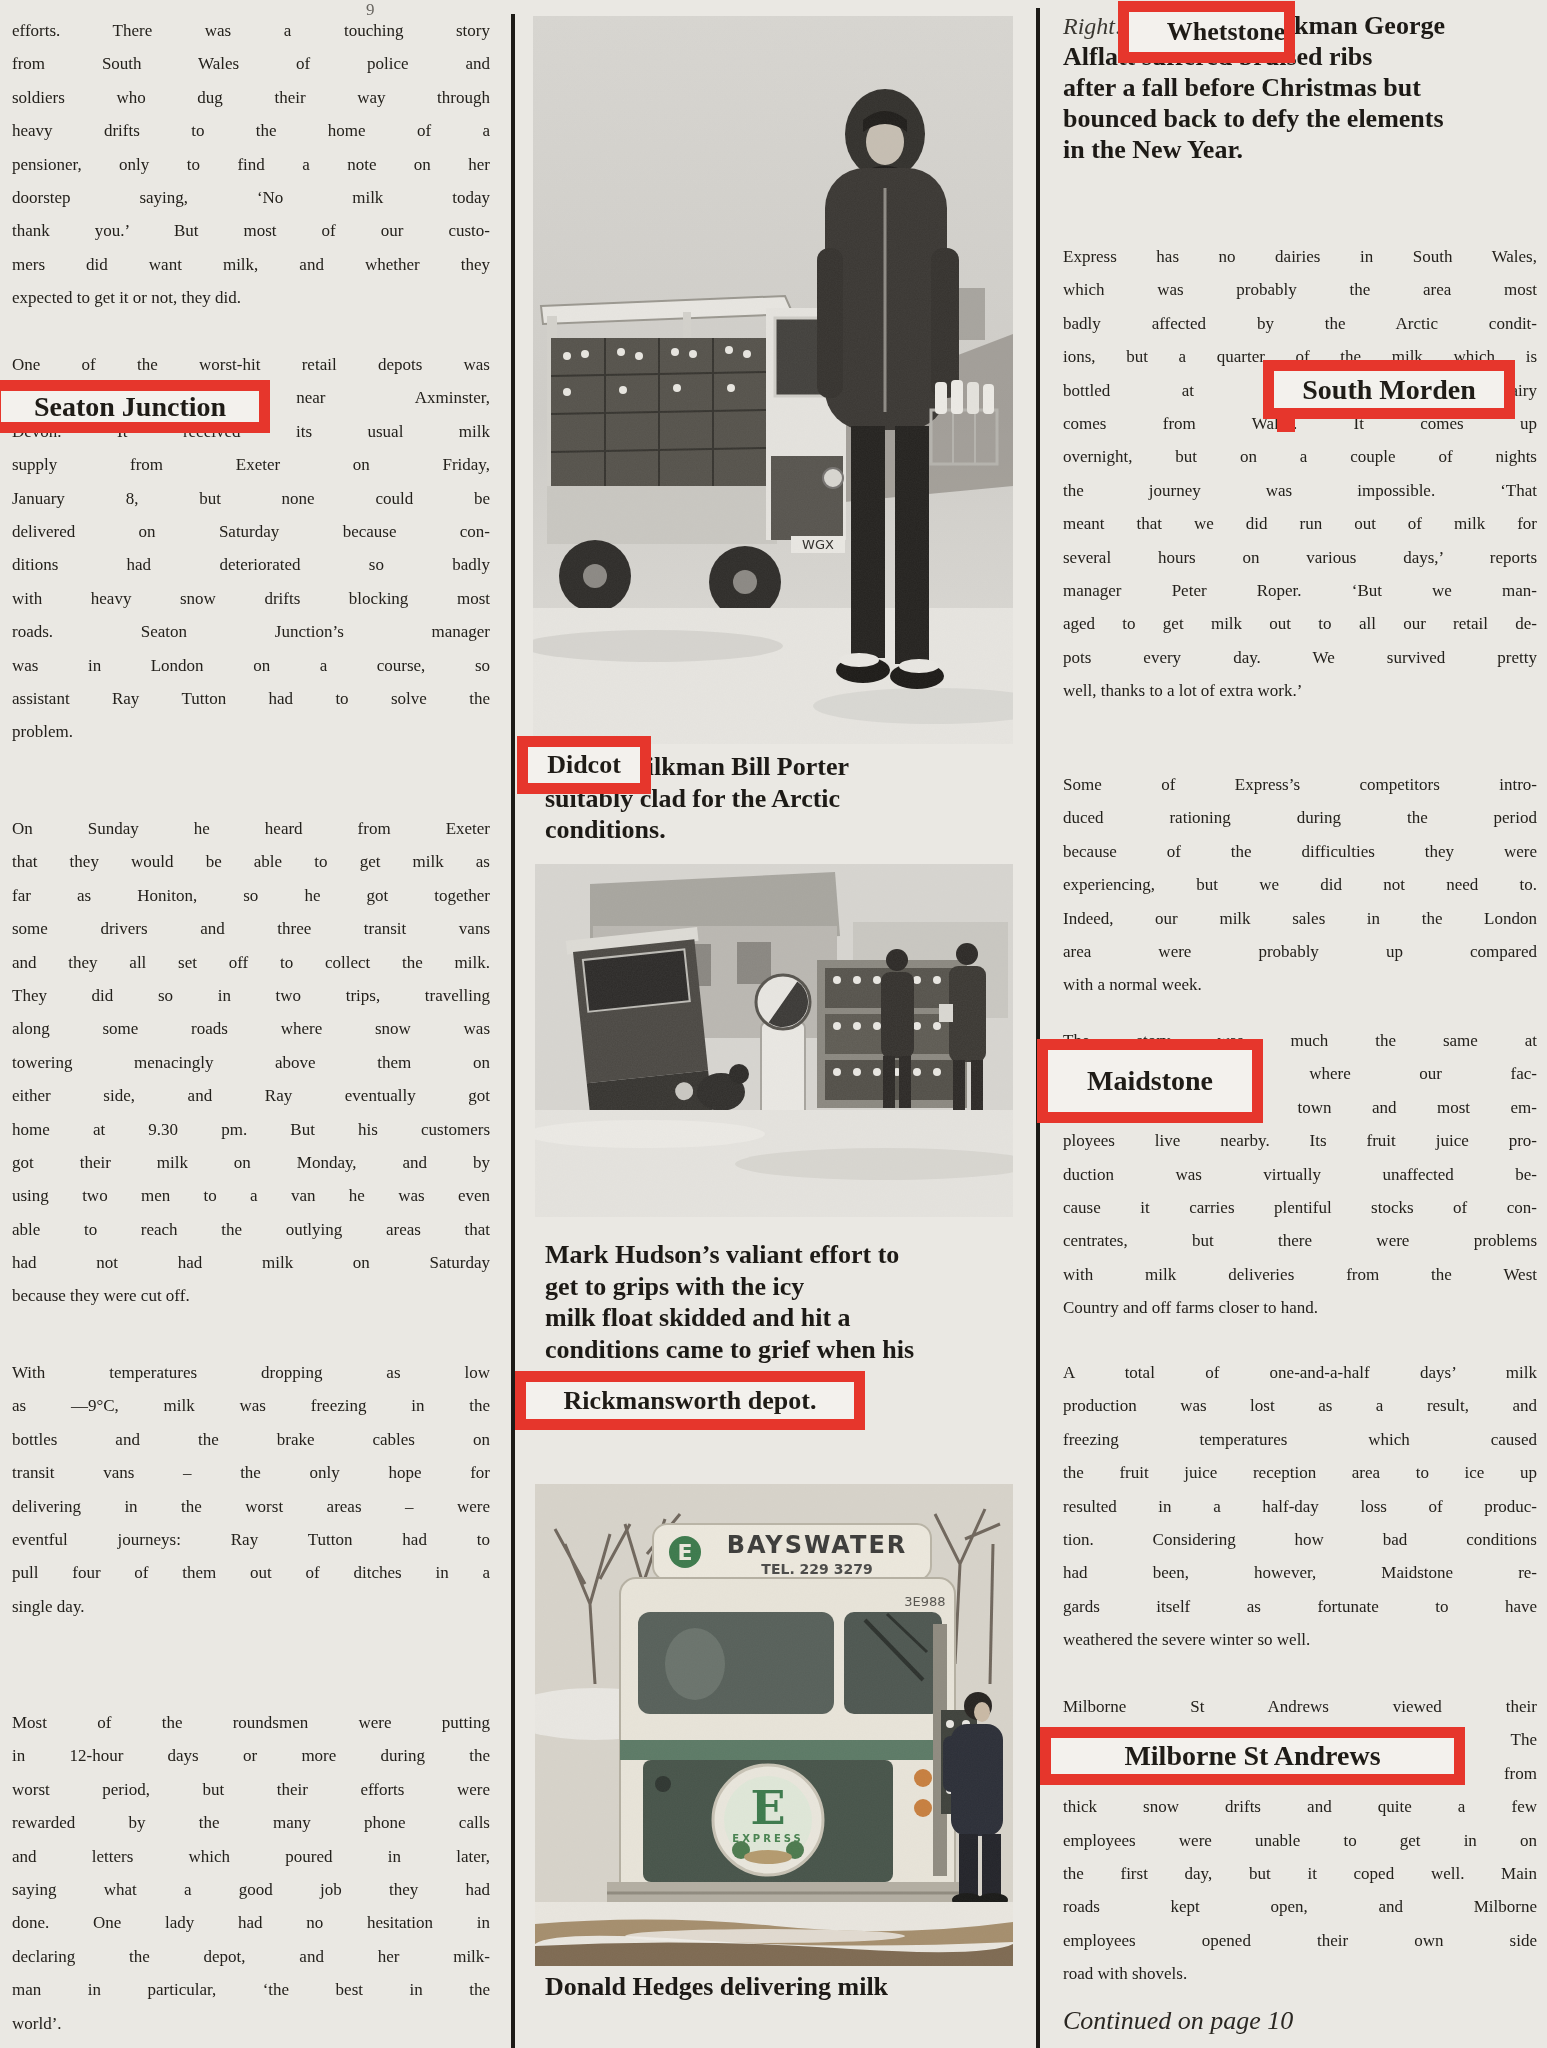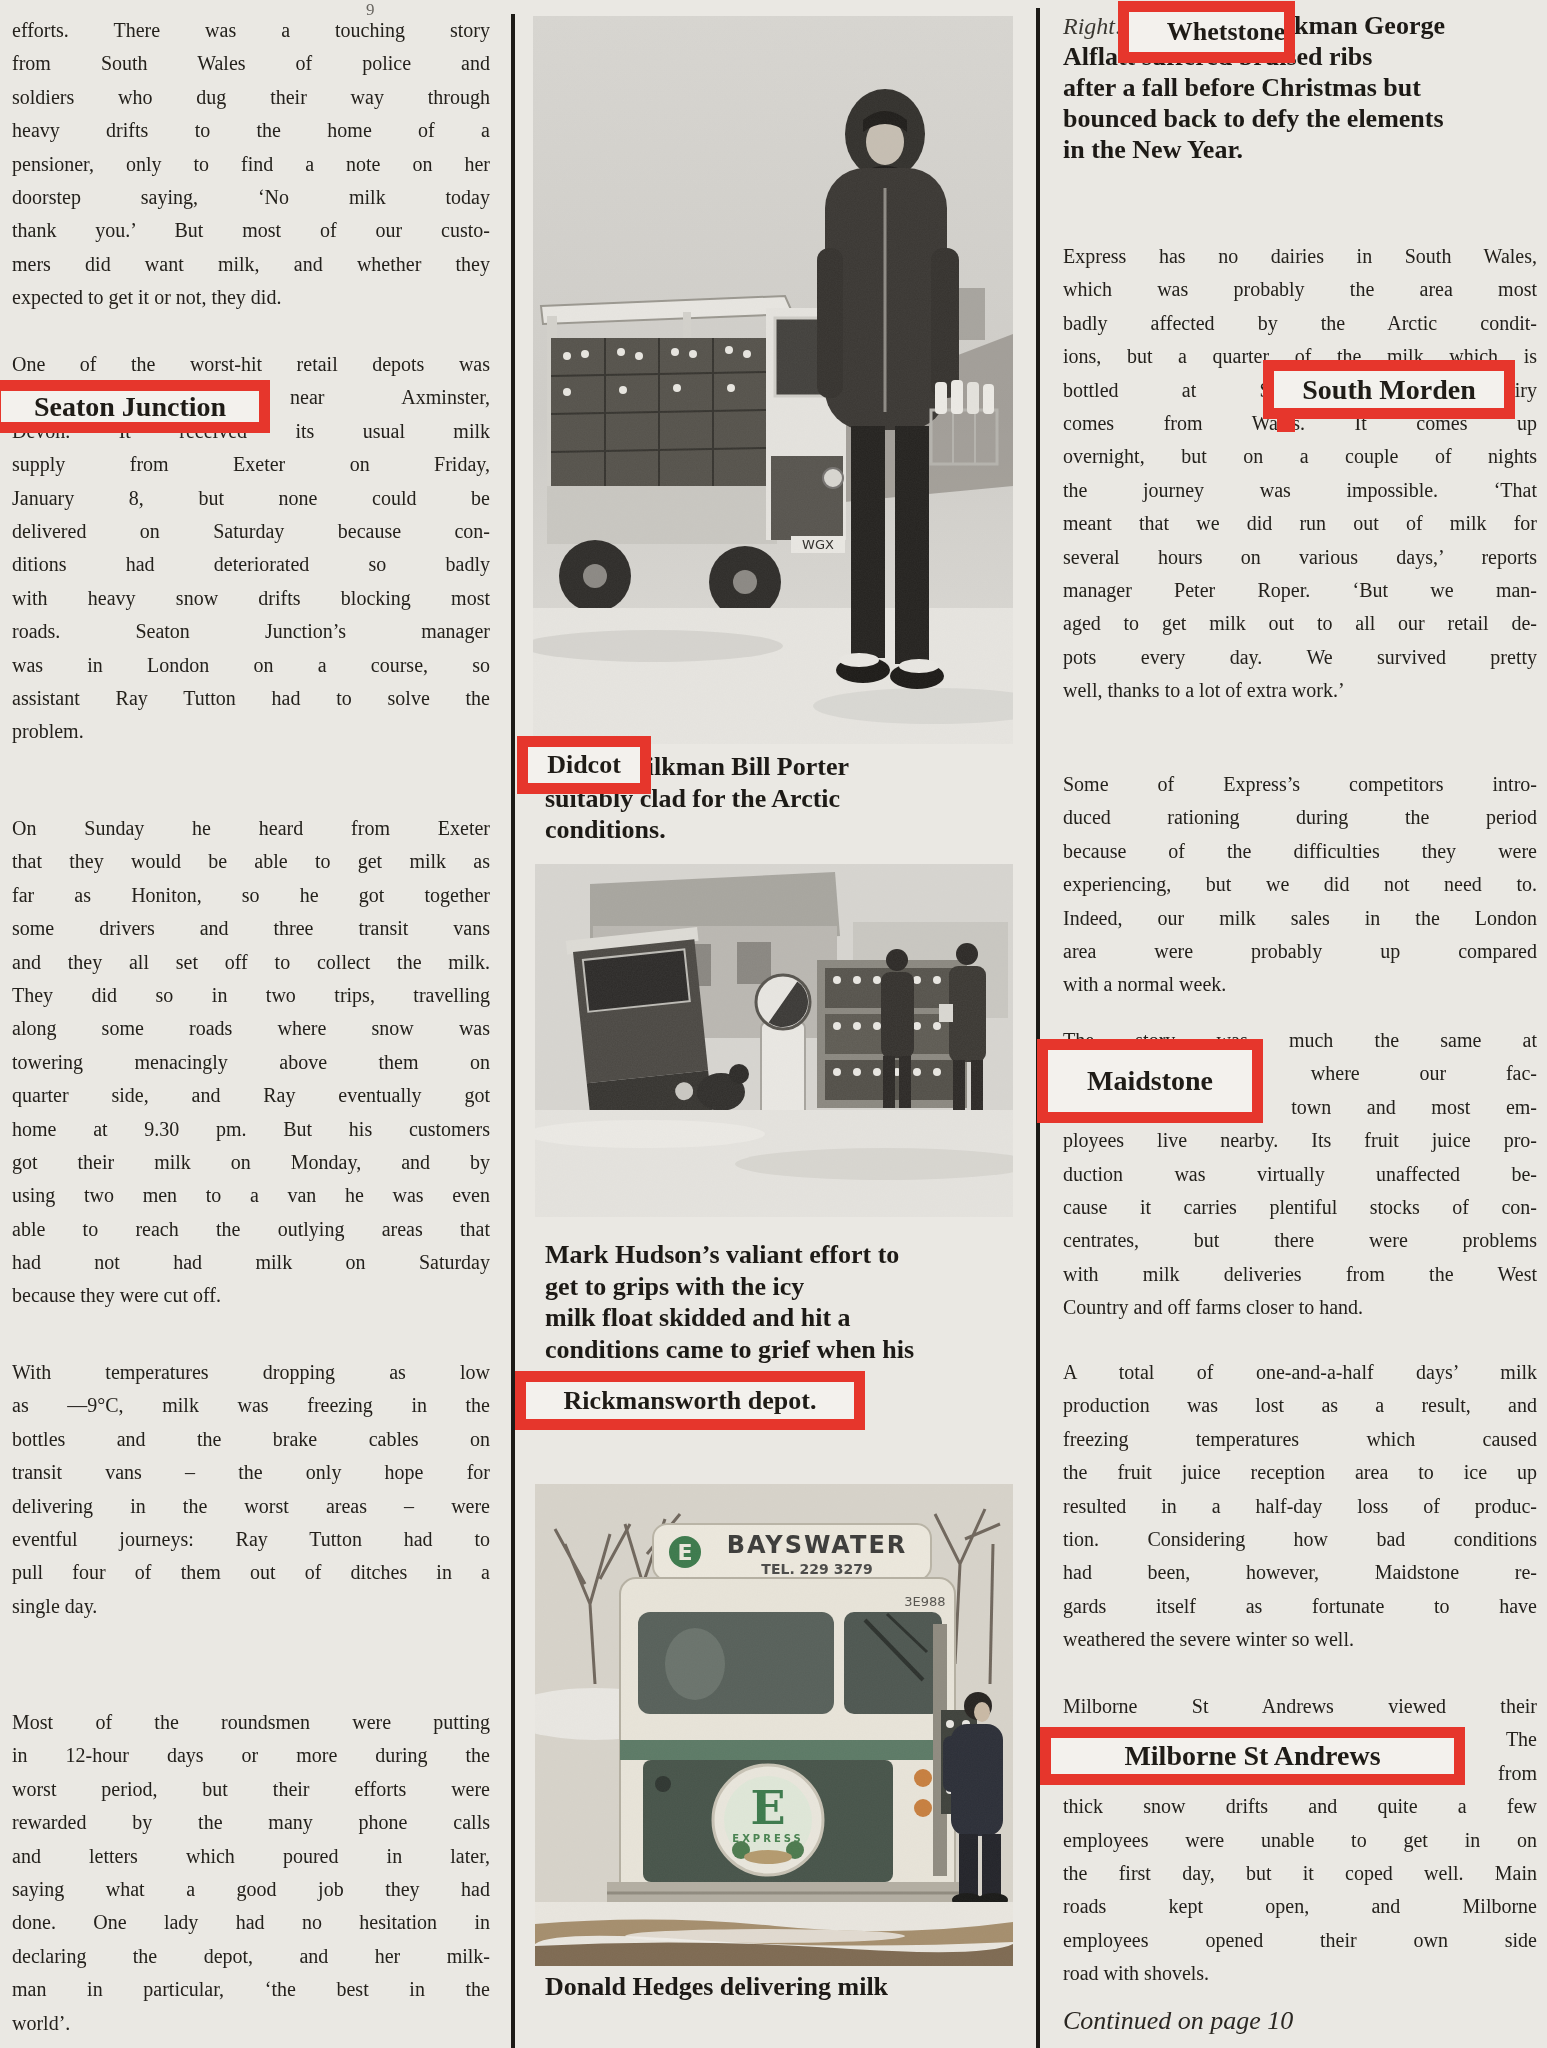--- a/index.html
+++ b/index.html
@@ -5,21 +5,21 @@
   html,body{margin:0;padding:0;background:#777;}
   #page{
     position:relative;
     width:1547px;height:2048px;
     background:#eae8e3;
     overflow:hidden;
     font-family:"Liberation Serif","DejaVu Serif",serif;
     color:#24211c;
   }
   
-  .para{position:absolute;left:12px;width:478px;line-height:33.4px;font-size:20px;z-index:2;}
+  .para{position:absolute;left:12px;width:478px;line-height:33.4px;font-size:17px;z-index:2;}
   .para .ln{white-space:nowrap;overflow:hidden;text-align:justify;text-align-last:justify;height:33.4px;}
   .para .ln:last-child{text-align-last:auto;}
   .rcol{left:1063px;width:474px;}
   
   .caption{position:absolute;left:545px;width:470px;line-height:31.6px;font-size:26px;font-weight:bold;color:#1d1a16;z-index:2;}
   .caption .ln{white-space:nowrap;text-align:left;text-align-last:auto;height:31.6px;}
   .rcaption{position:absolute;left:1063px;width:478px;line-height:31px;font-size:26px;font-weight:bold;color:#1d1a16;z-index:2;}
   .rcaption .ln{white-space:nowrap;height:31px;}
   .intro-italic{font-style:italic;font-weight:normal;font-size:24px;color:#3a3731;margin-right:10px;}
   
@@ -77,21 +77,21 @@
       </div>
     <div class="para" style="top:812px;">
         <div class="ln">On Sunday he heard from Exeter</div>
         <div class="ln">that they would be able to get milk as</div>
         <div class="ln">far as Honiton, so he got together</div>
         <div class="ln">some drivers and three transit vans</div>
         <div class="ln">and they all set off to collect the milk.</div>
         <div class="ln">They did so in two trips, travelling</div>
         <div class="ln">along some roads where snow was</div>
         <div class="ln">towering menacingly above them on</div>
-        <div class="ln">quarter side, and Ray eventually got</div>
+        <div class="ln">either side, and Ray eventually got</div>
         <div class="ln">home at 9.30 pm. But his customers</div>
         <div class="ln">got their milk on Monday, and by</div>
         <div class="ln">using two men to a van he was even</div>
         <div class="ln">able to reach the outlying areas that</div>
         <div class="ln">had not had milk on Saturday</div>
         <div class="ln">because they were cut off.</div>
       </div>
     <div class="para" style="top:1356px;">
         <div class="ln">With temperatures dropping as low</div>
         <div class="ln">as —9°C, milk was freezing in the</div>

